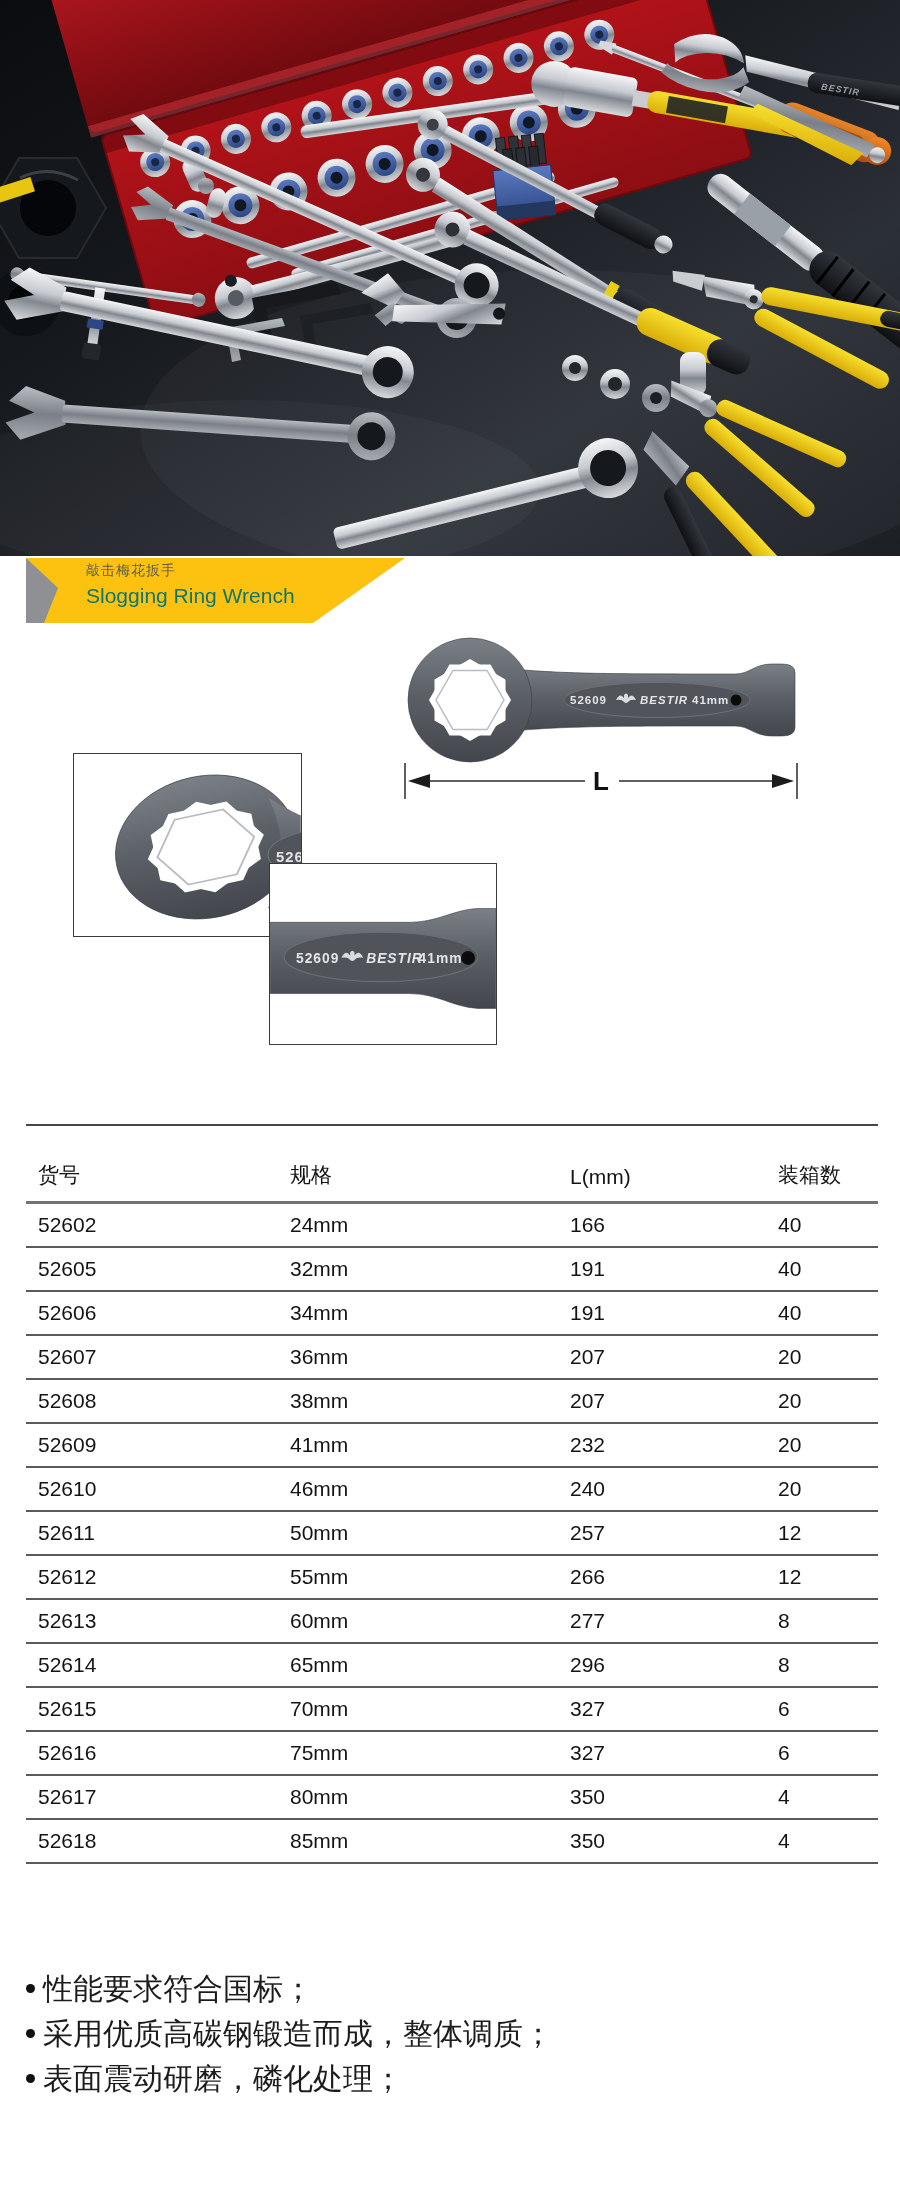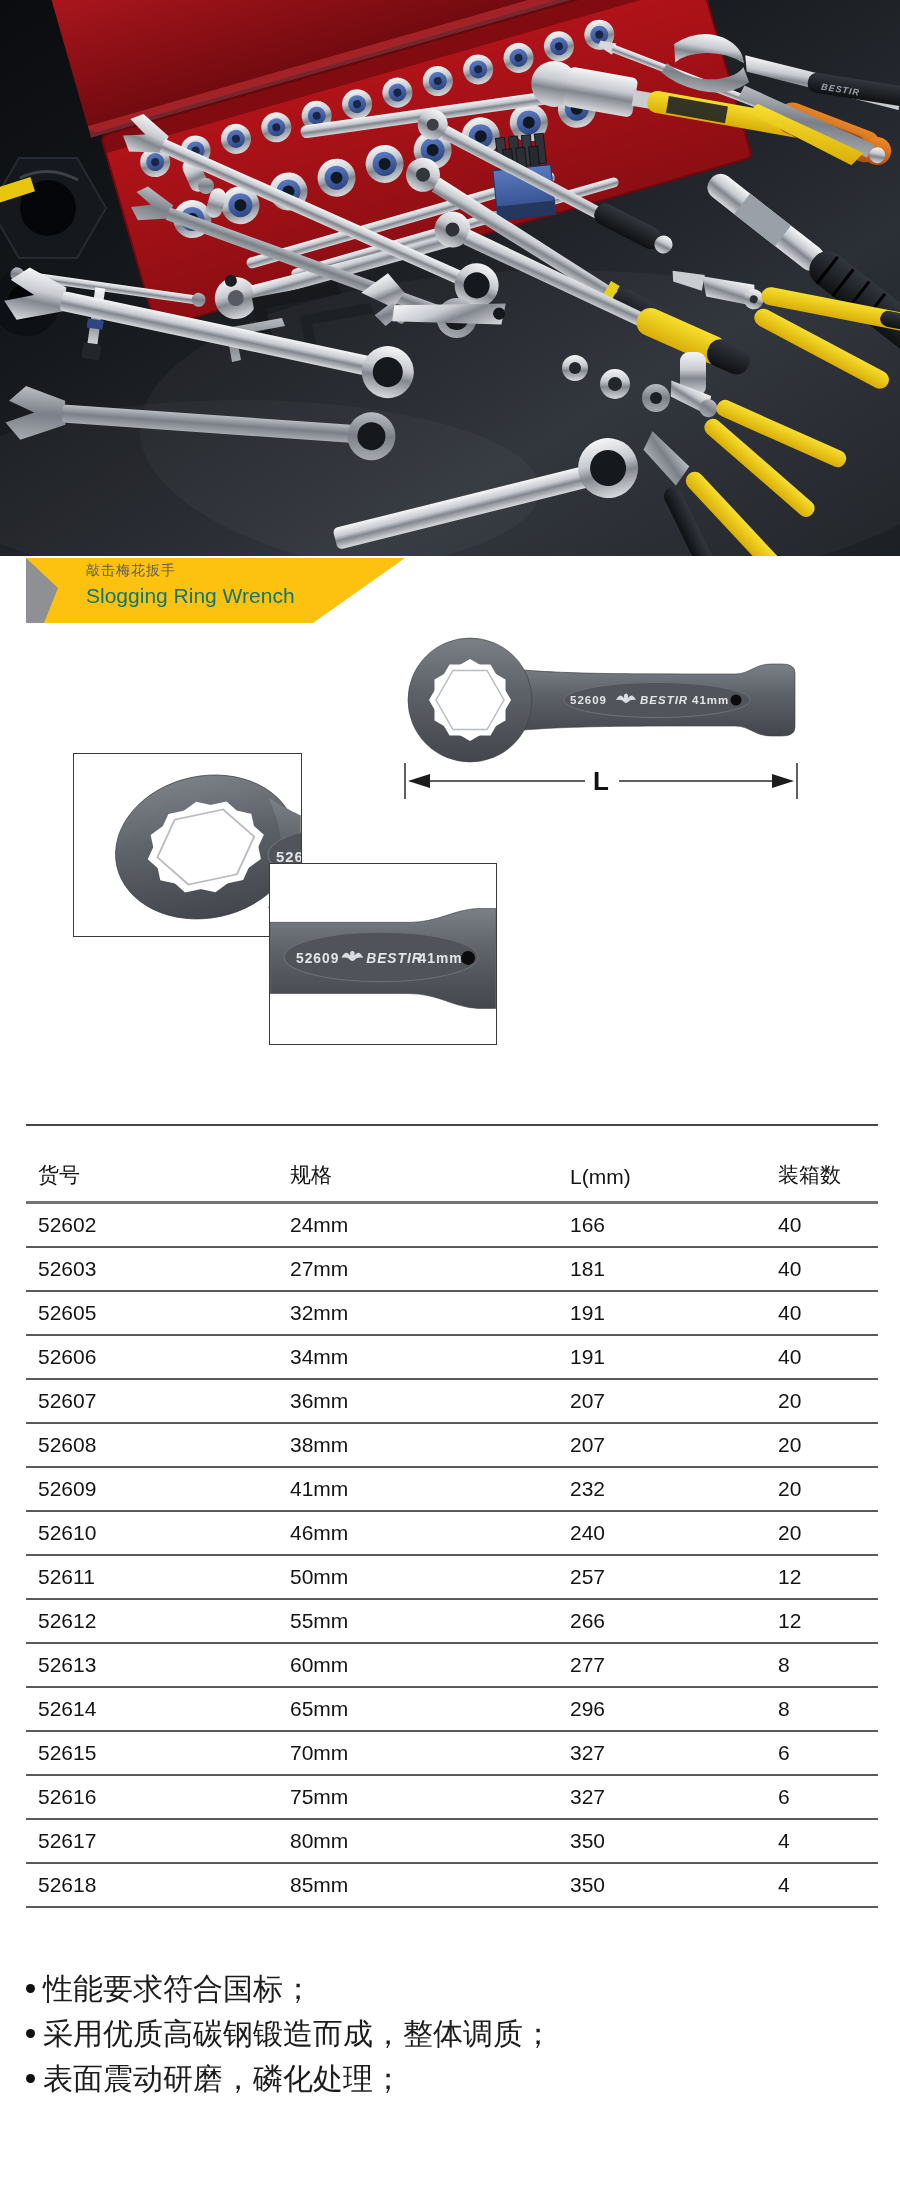--- a/index.html
+++ b/index.html
@@ -485,26 +485,20 @@
     </tr>
   </thead>
   <tbody>
   <tr>
     <td>52602</td>
     <td>24mm</td>
     <td>166</td>
     <td>40</td>
   </tr>
 
-  <tr>
-    <td>52603</td>
-    <td>27mm</td>
-    <td>181</td>
-    <td>40</td>
-  </tr>
 
 
   <tr>
     <td>52605</td>
     <td>32mm</td>
     <td>191</td>
     <td>40</td>
   </tr>
 
   <tr>

